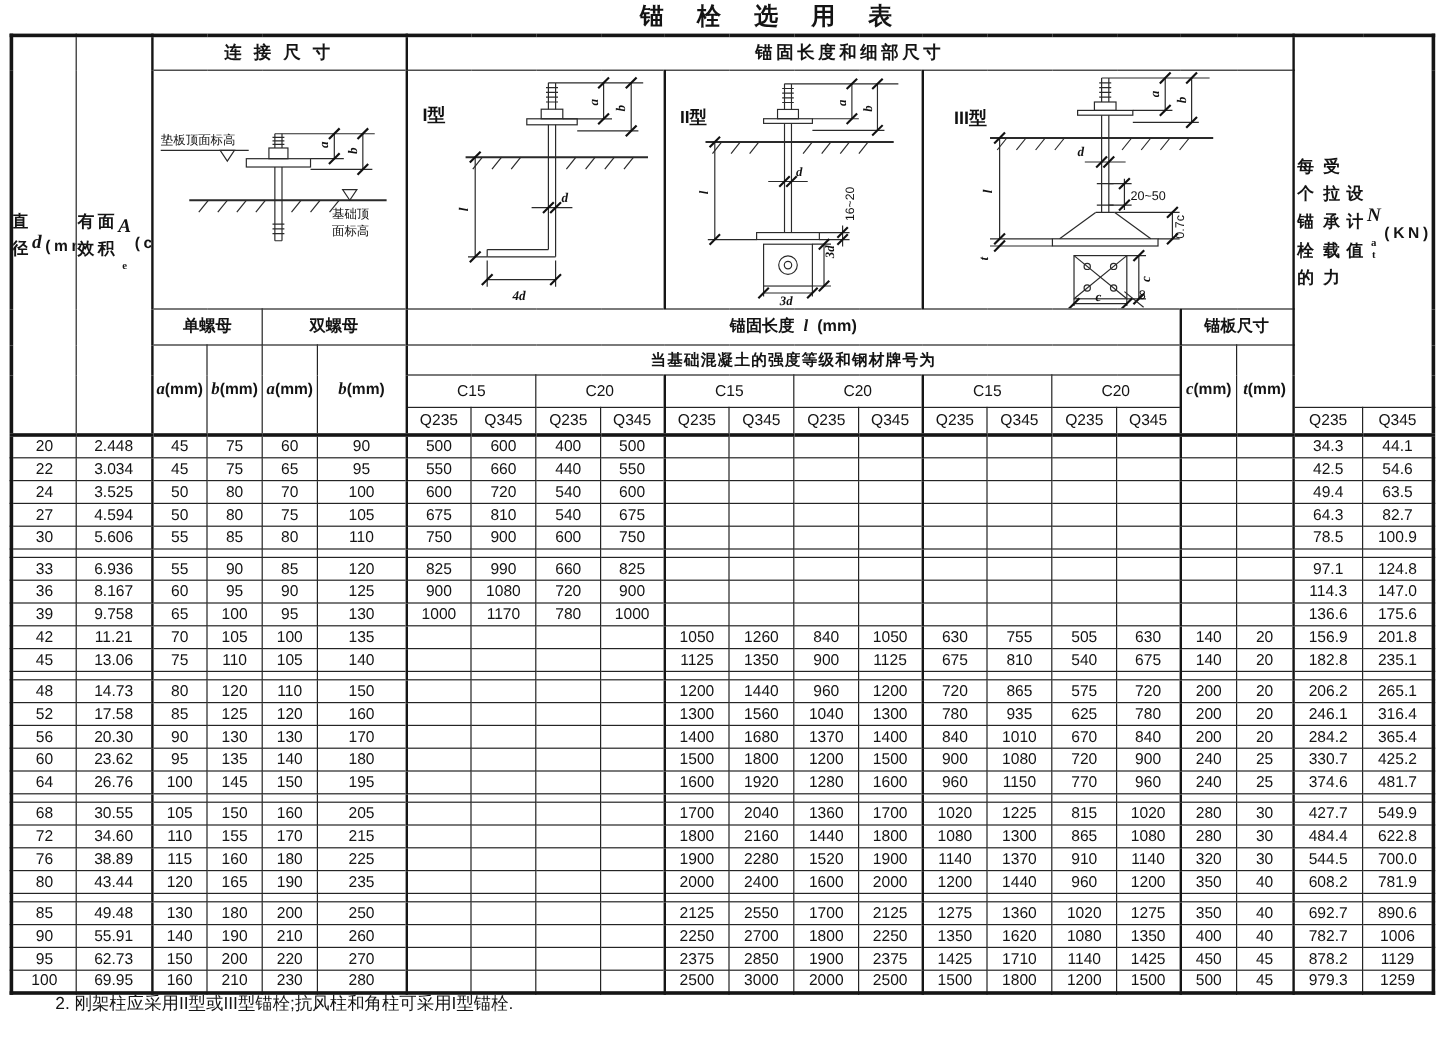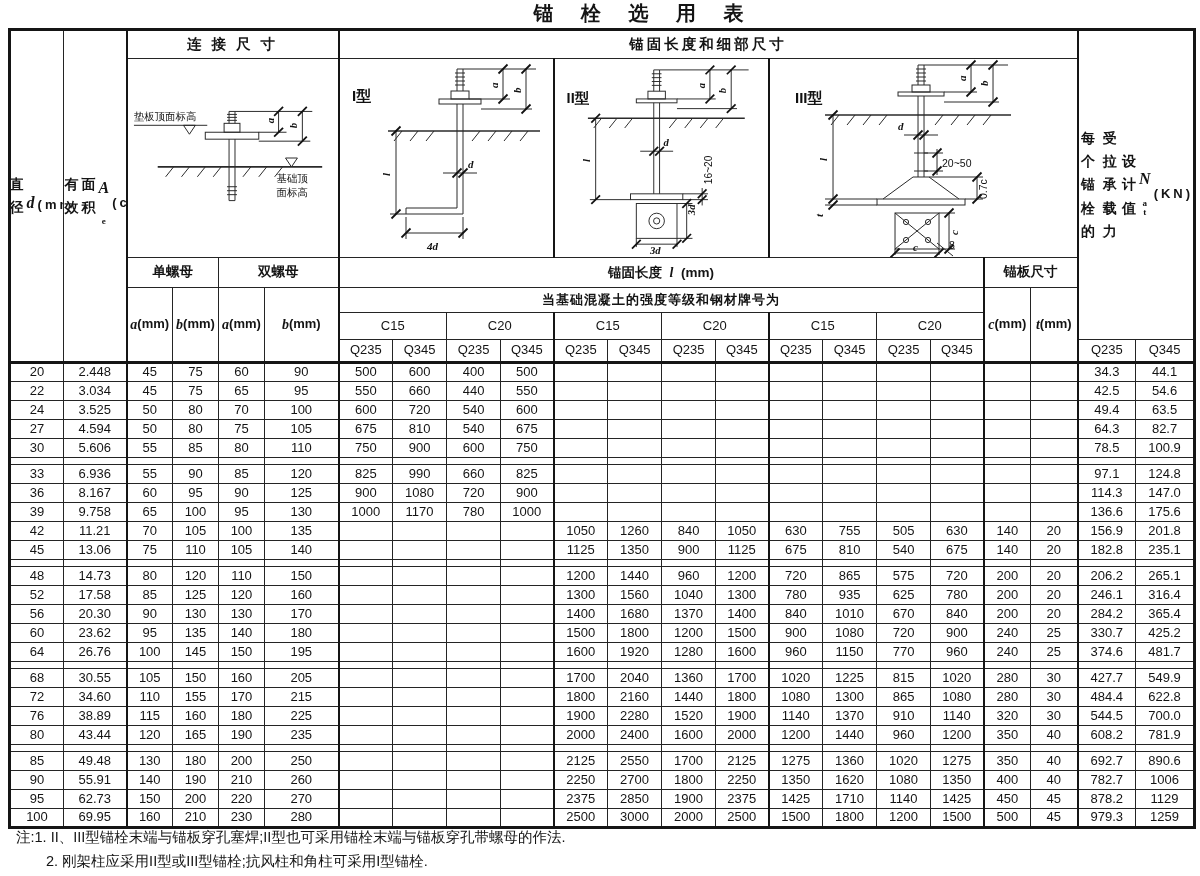--- a/index.html
+++ b/index.html
@@ -1107,16 +1107,15 @@
           <td>1500</td>
           <td class="bl-thick">500</td>
           <td>45</td>
           <td class="bl-thick">979.3</td>
           <td>1259</td>
         </tr>
       </tbody>
   </table>
 
   <div class="notes">
-    <div class="n1">注:1. II、III型锚栓末端与锚板穿孔塞焊;II型也可采用锚栓末端与锚板穿孔带螺母的作法.</div>
     <div class="n2">2. 刚架柱应采用II型或III型锚栓;抗风柱和角柱可采用I型锚栓.</div>
   </div>
 </div>
 
 </body></html>

